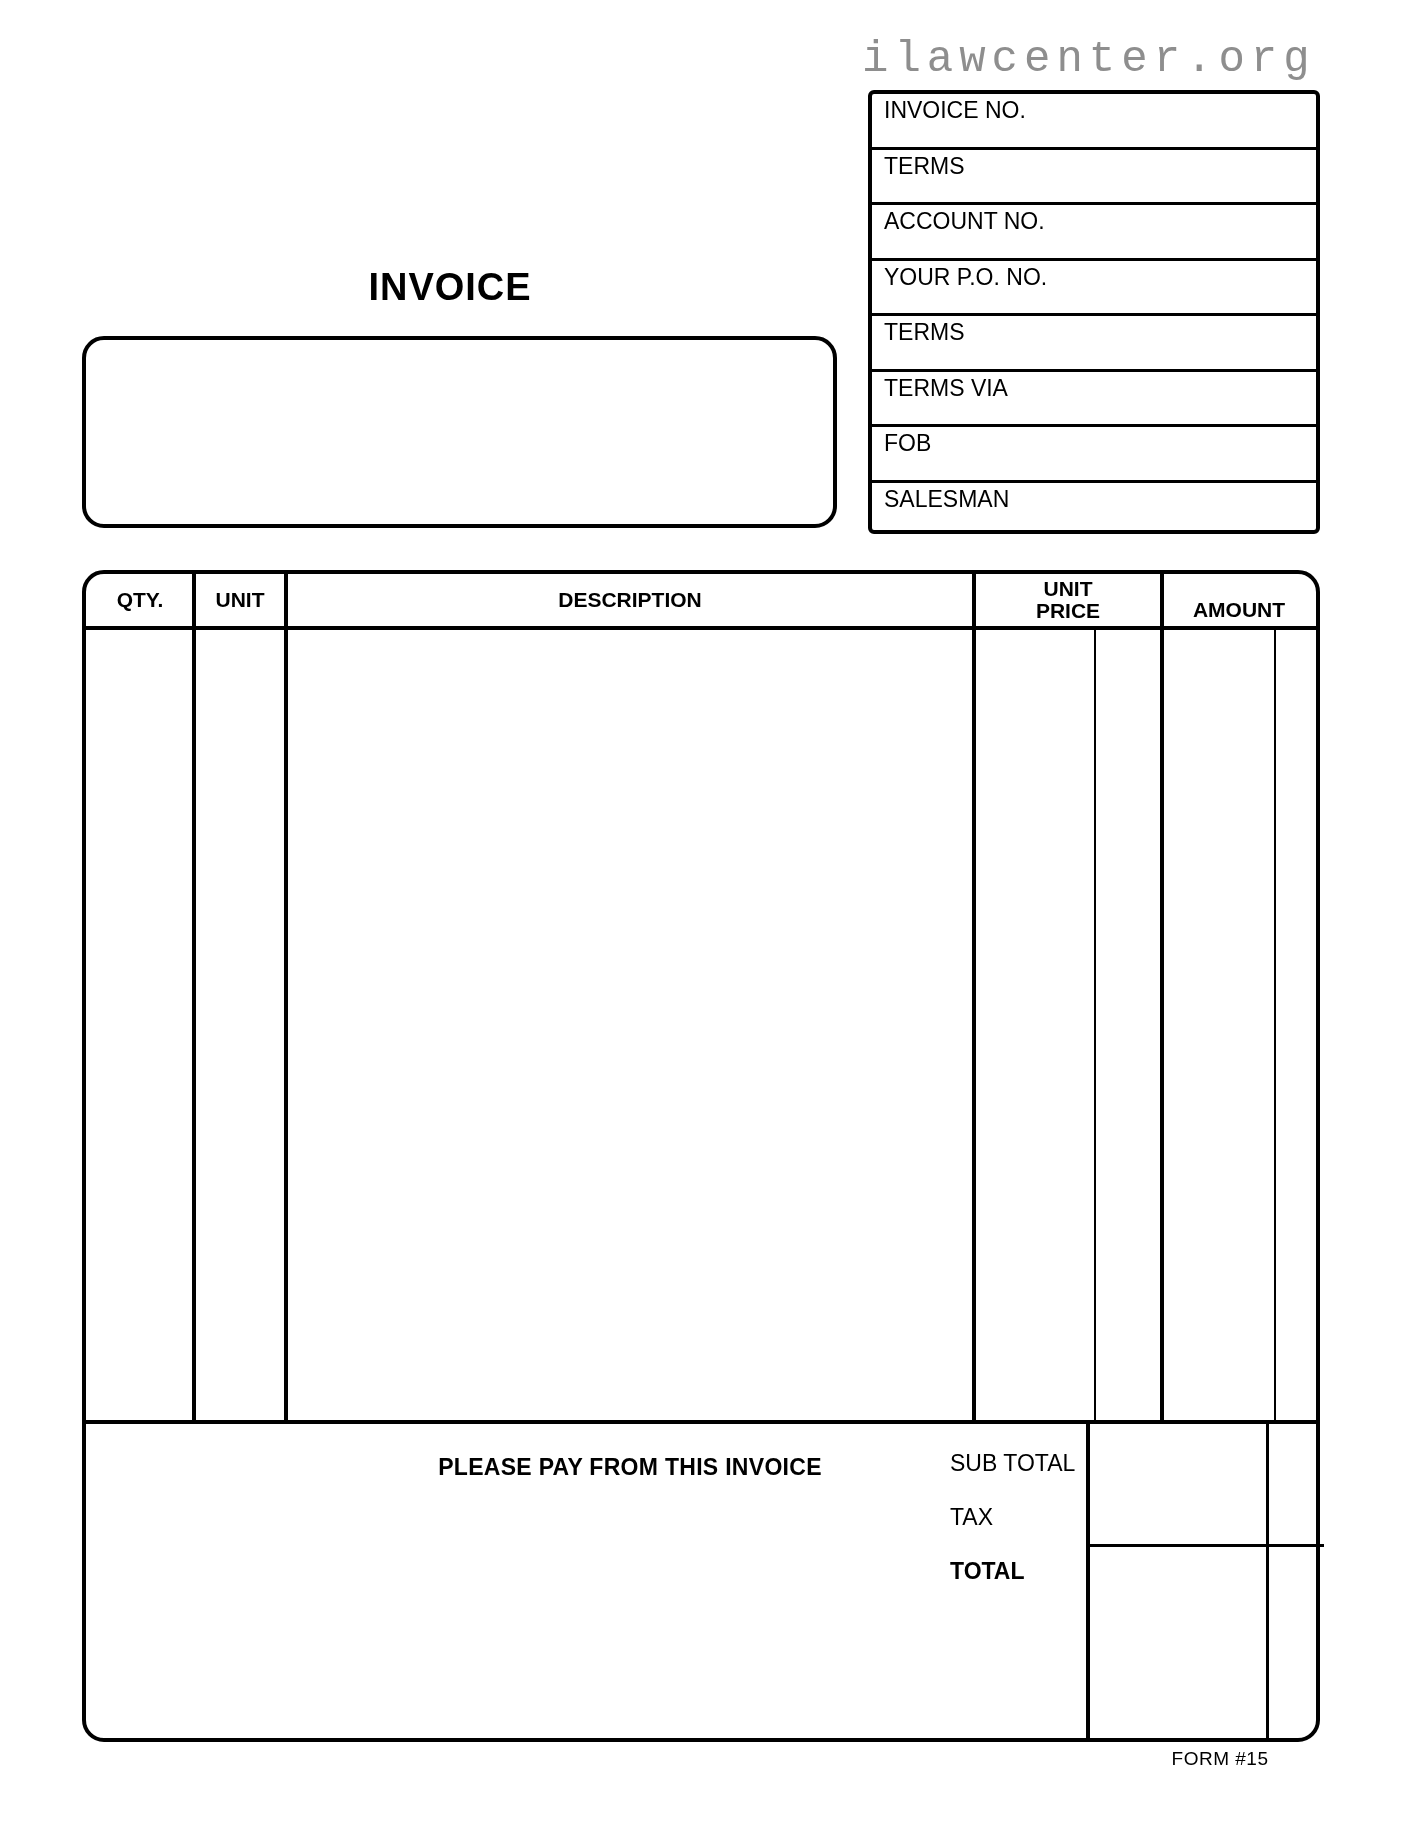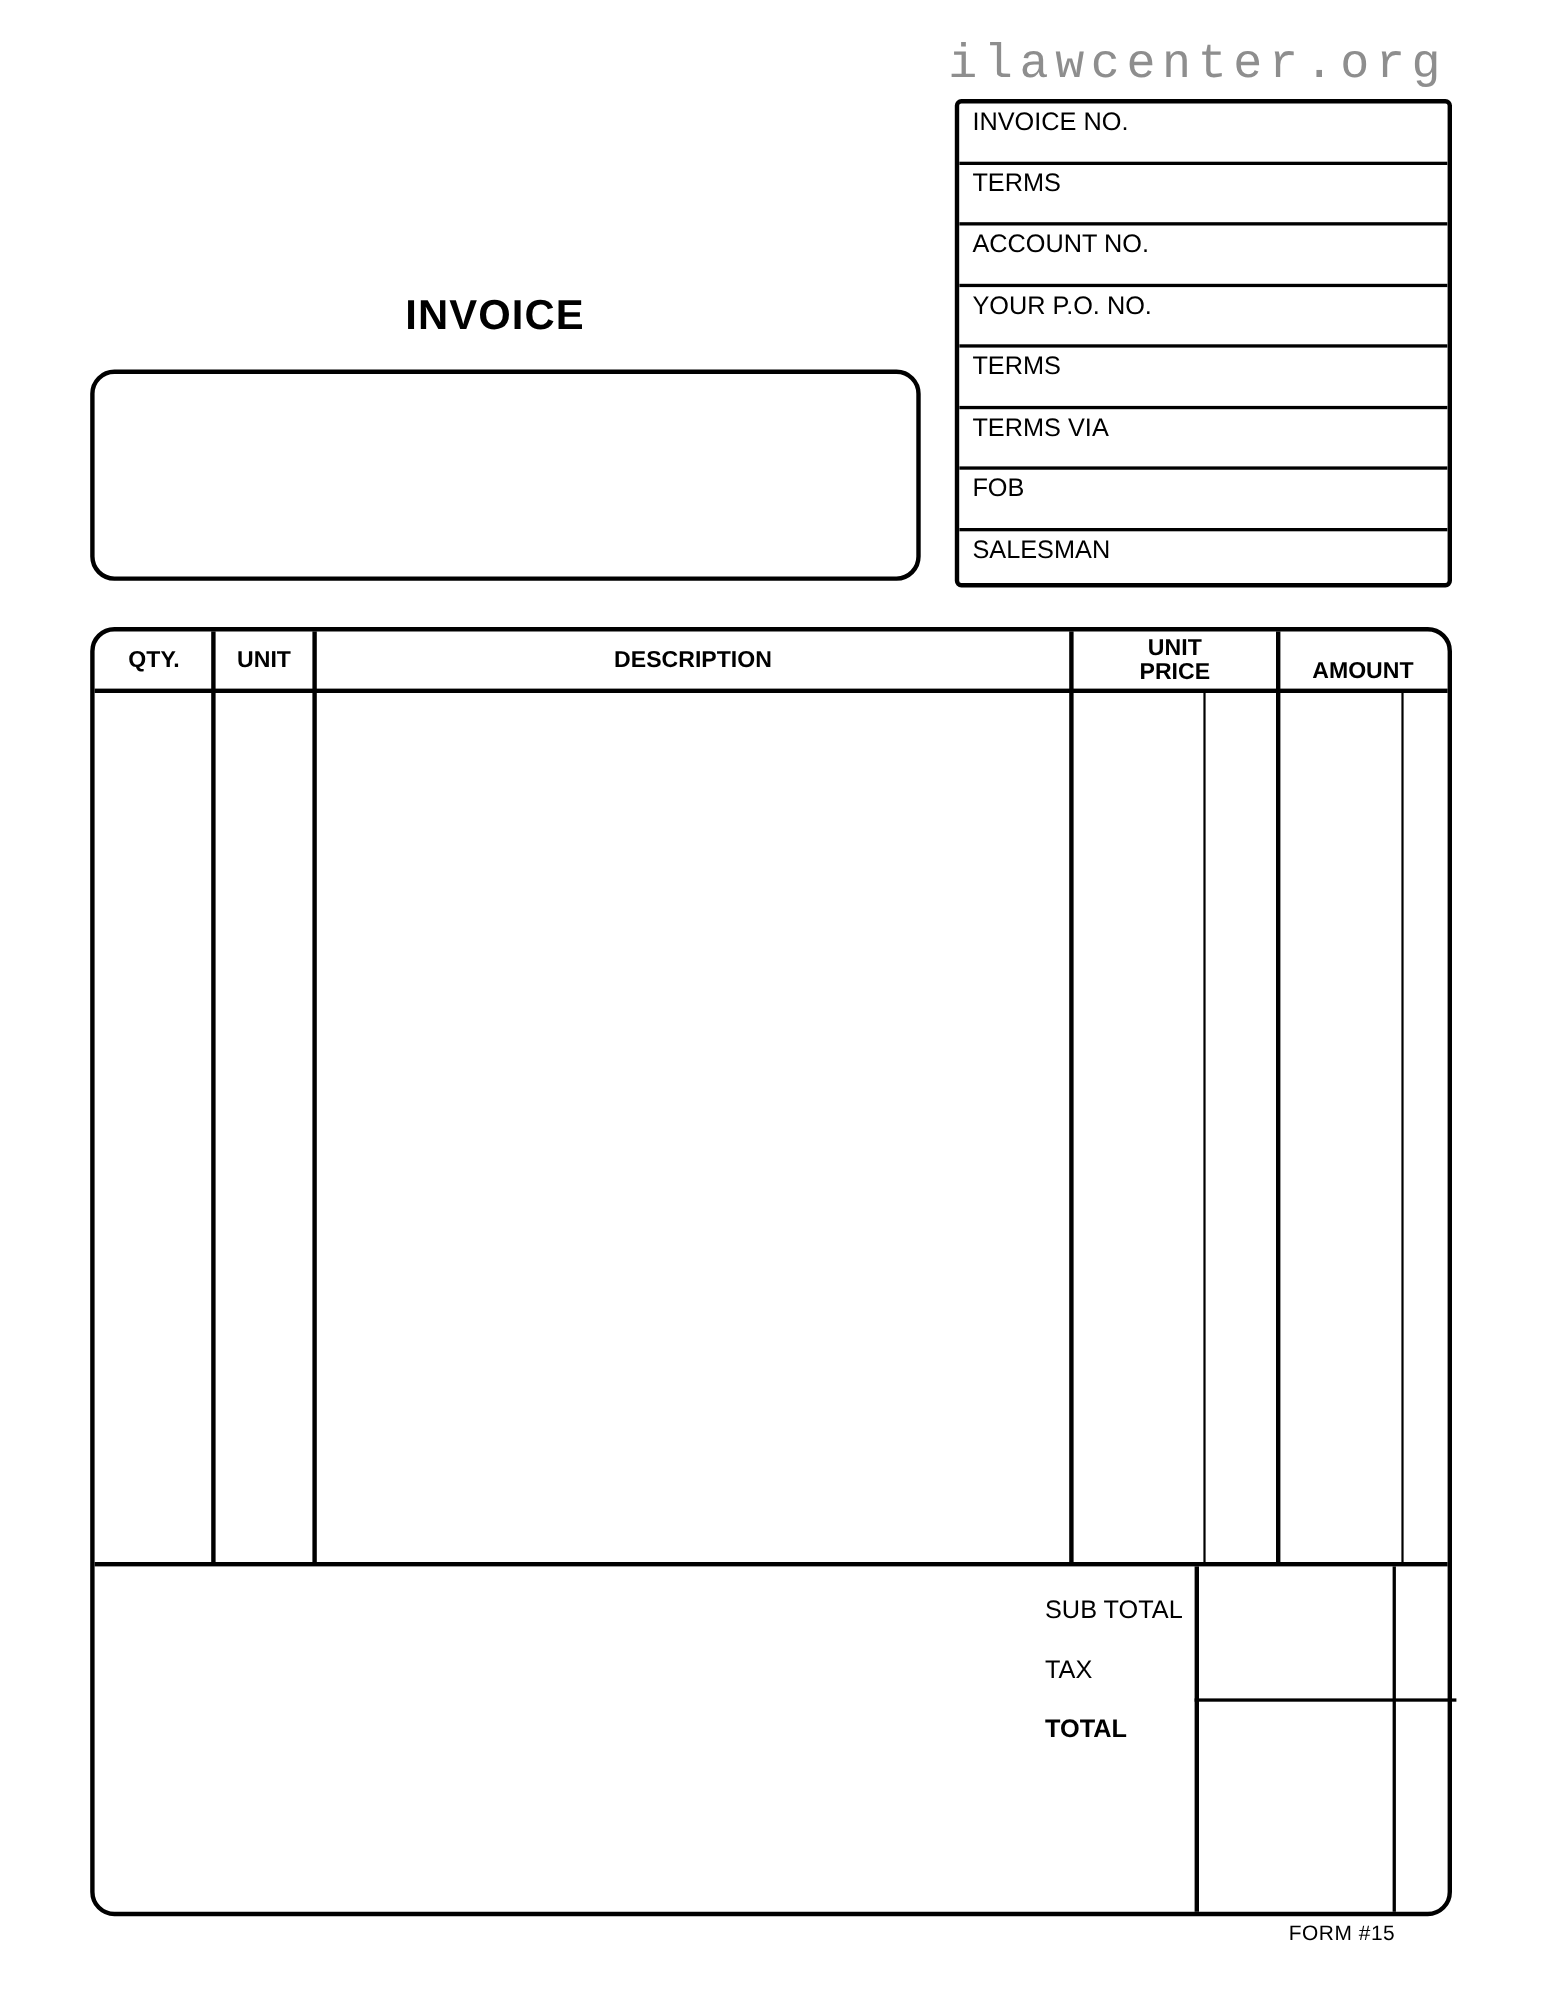--- a/index.html
+++ b/index.html
@@ -288,20 +288,21 @@
     <div class="vrule" style="left:106px;"></div>
     <div class="vrule" style="left:198px;"></div>
     <div class="vrule" style="left:886px;"></div>
     <div class="vrule thin" style="left:1008px;"></div>
     <div class="vrule" style="left:1074px;"></div>
     <div class="vrule thin" style="left:1188px;"></div>
   </div>
 
   <div id="table-footer">
 
+    <div id="please-pay">PLEASE PAY FROM THIS INVOICE</div>
 
     <div class="total-label" id="lbl-subtotal">SUB TOTAL</div>
     <div class="total-label" id="lbl-tax">TAX</div>
     <div class="total-label" id="lbl-total">TOTAL</div>
 
     <div id="totals-left-rule"></div>
     <div id="totals-mid-rule"></div>
     <div id="totals-cents-rule"></div>
 
     <div id="totals-box">

